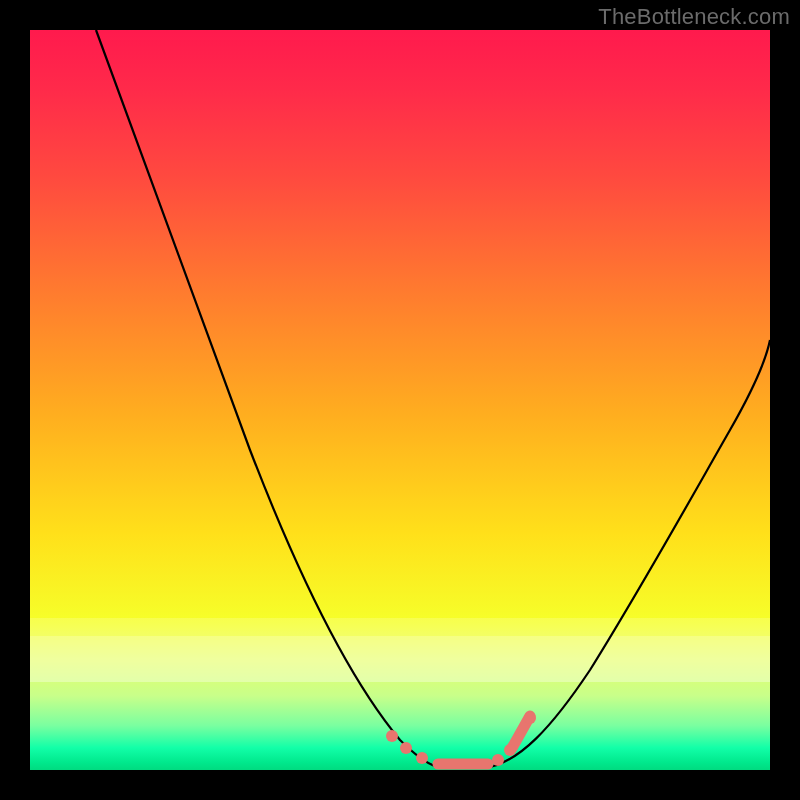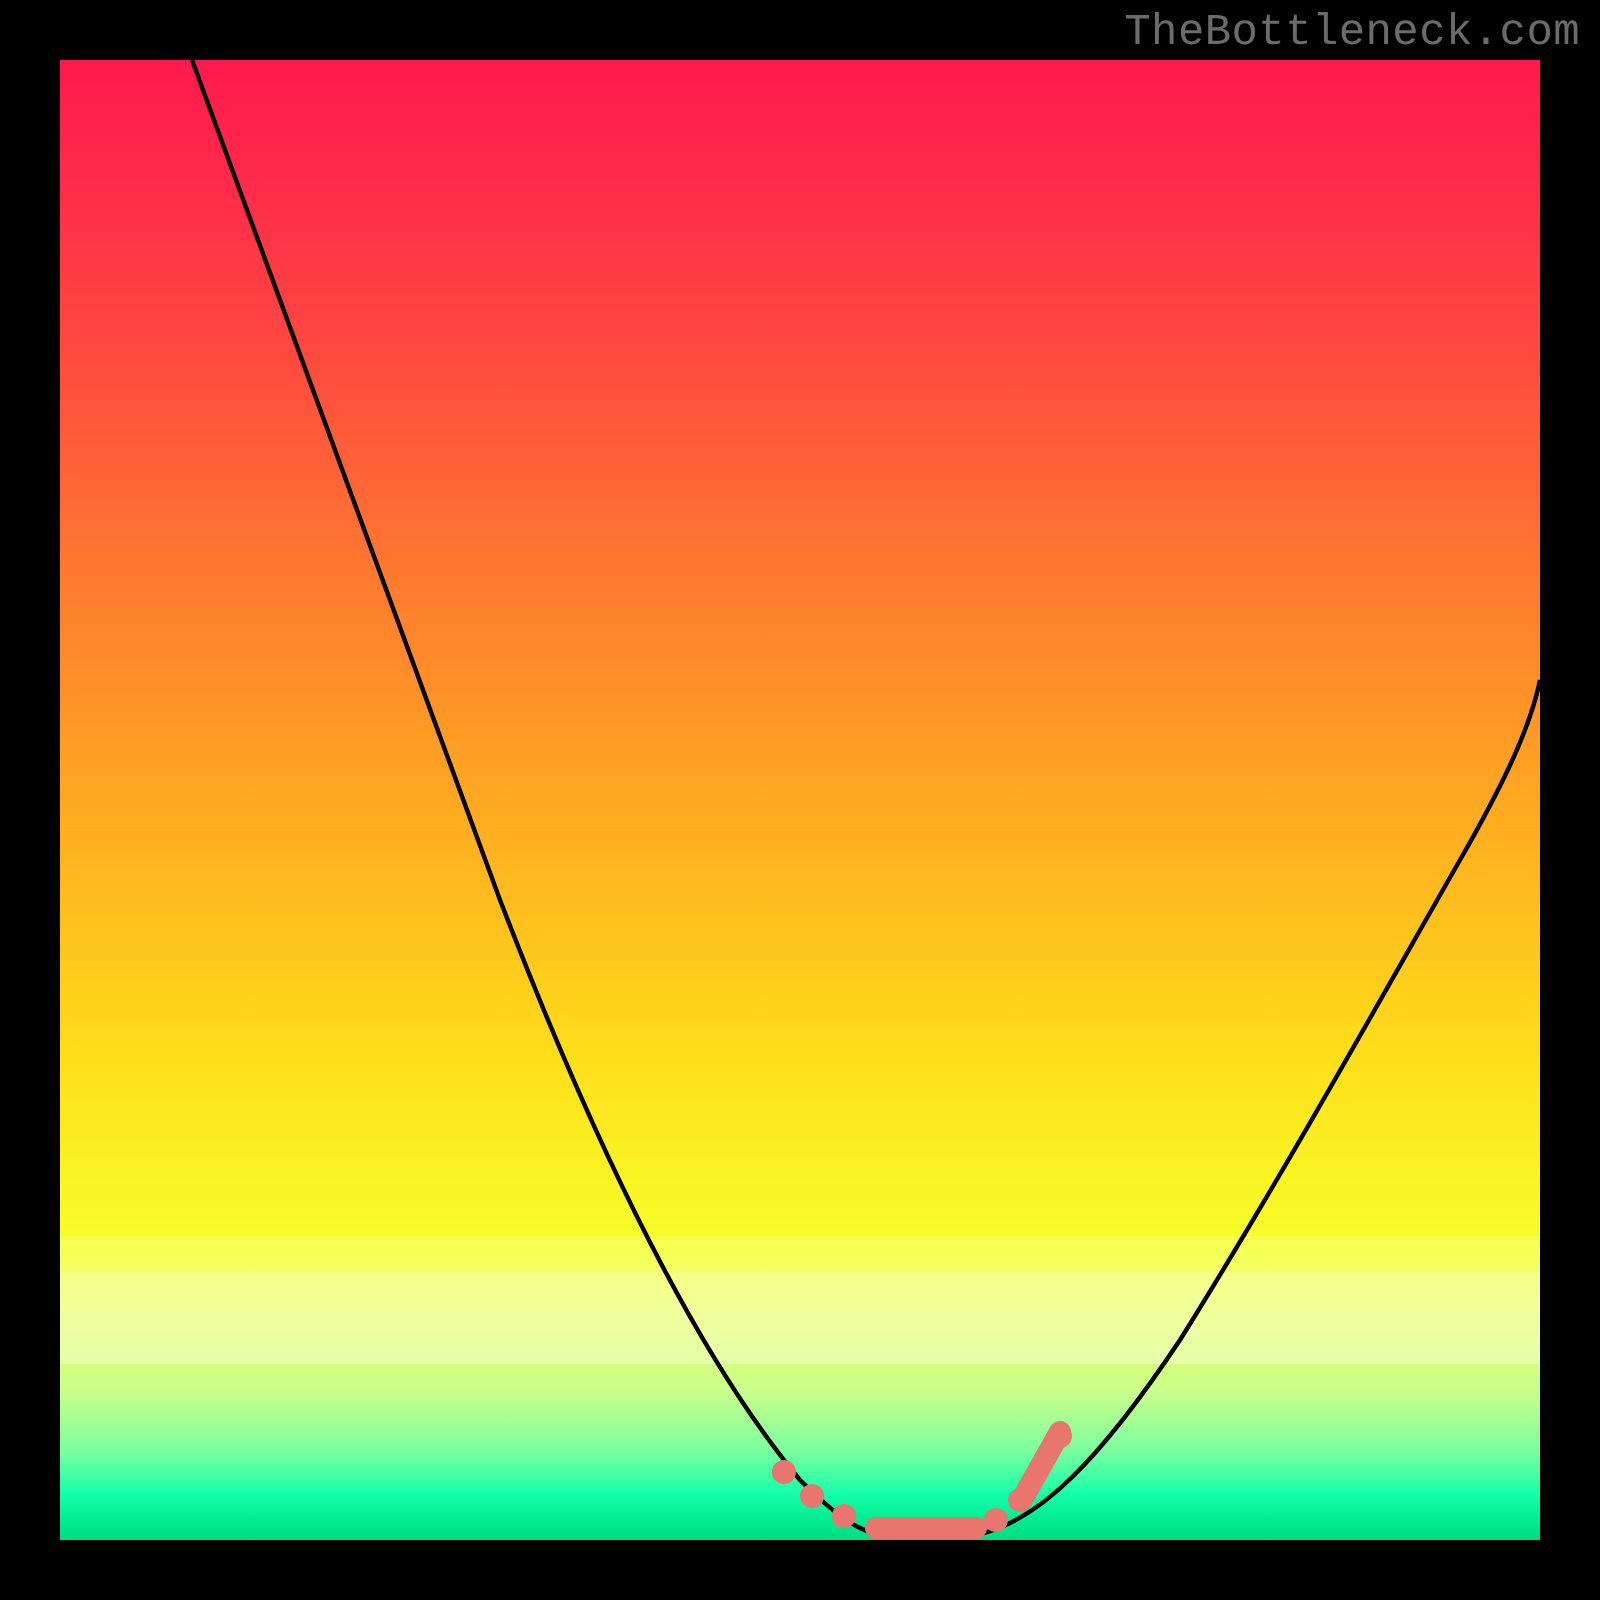--- a/index.html
+++ b/index.html
@@ -64,21 +64,20 @@
   }
   .watermark {
     position: absolute;
     top: 4px;
     right: 10px;
     color: #6b6b6b;
     font-size: 22px;
     font-weight: 400;
     letter-spacing: 0.2px;
     user-select: none;
-    font-family: Liberation Mono, monospace;
   }
 </style>
 </head>
 <body>
 
 <div class="frame">
 
   <div class="watermark">TheBottleneck.com</div>
 
   <div class="plot-area">

